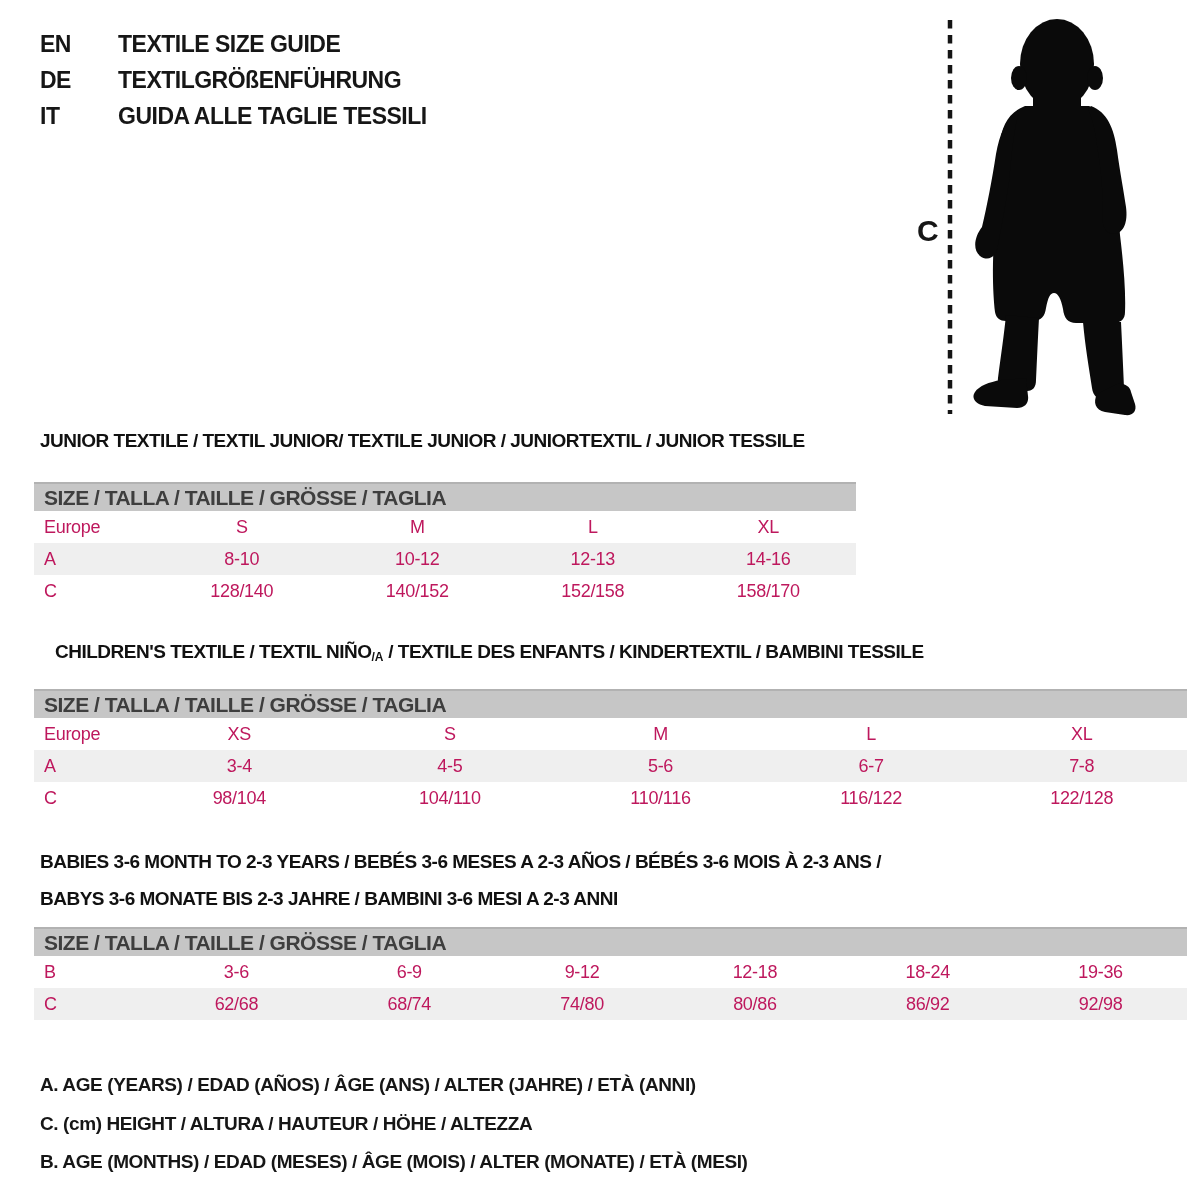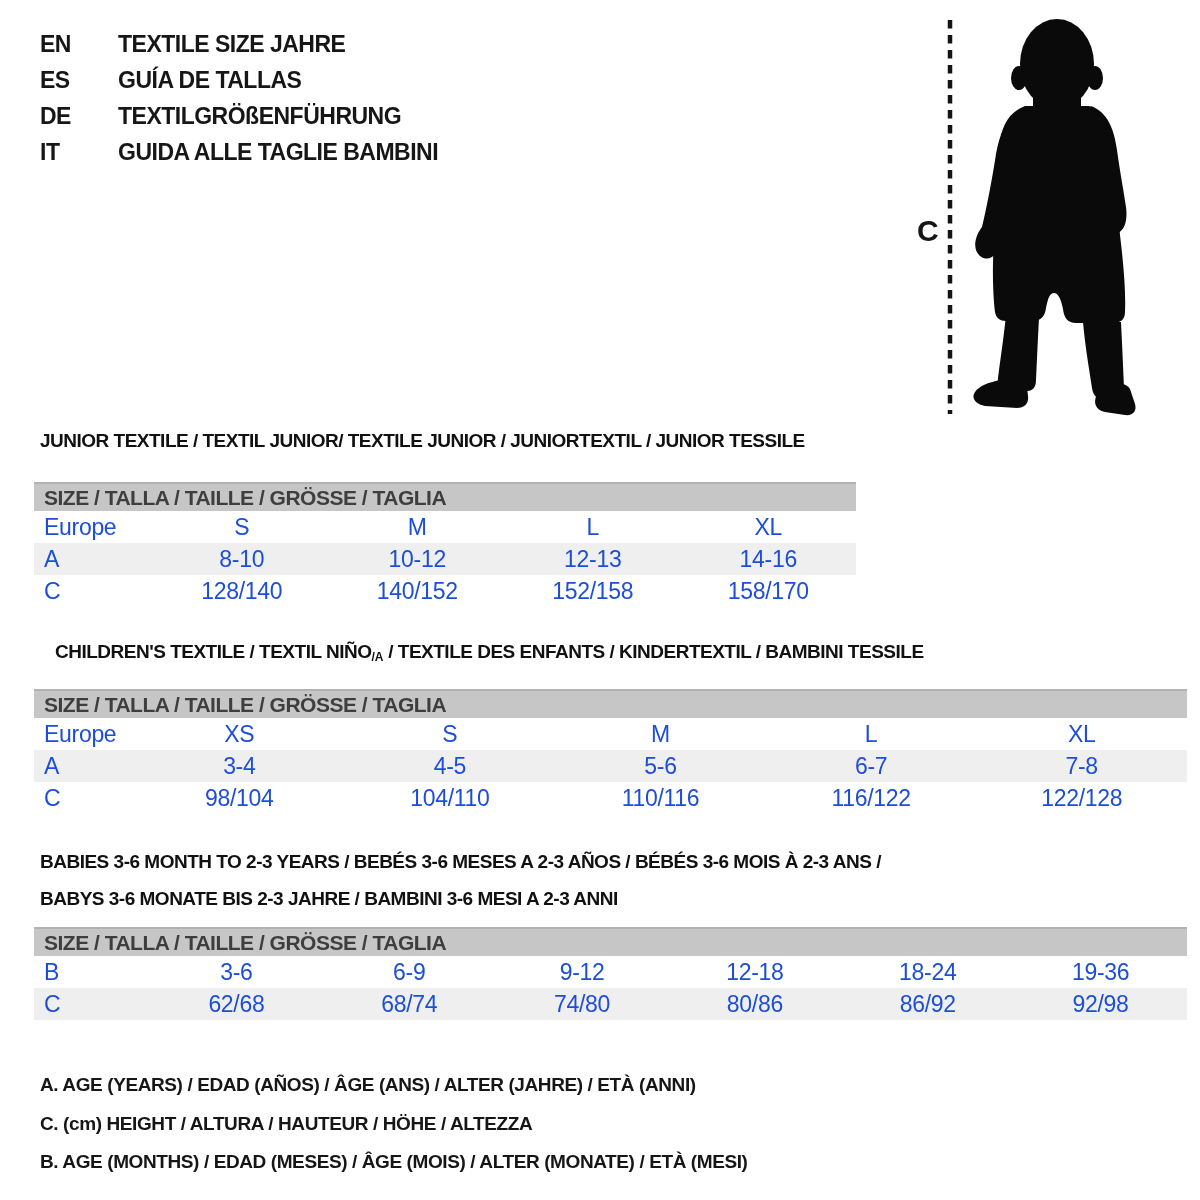--- a/index.html
+++ b/index.html
@@ -16,21 +16,21 @@
   .figure{position:absolute;left:905px;top:0;width:250px;height:420px;}
   
   .sec-title{position:absolute;left:40px;font-weight:bold;font-size:19px;letter-spacing:-0.5px;color:#111;white-space:nowrap;}
   .sec-title .sub{font-size:12px;position:relative;top:3px;letter-spacing:0;}
   .sec-title-2line{line-height:37px;}
   
   .tablewrap{position:absolute;left:34px;}
   .size-bar{height:27px;background:#c6c6c6;border-top:2px solid #b2b2b2;line-height:27px;
             padding-left:10px;font-weight:bold;font-size:21px;letter-spacing:-0.5px;color:#3e3e3e;white-space:nowrap;}
   table{border-collapse:collapse;width:100%;table-layout:fixed;}
-  td{height:32px;font-size:23px;letter-spacing:-0.3px;text-align:center;padding:0;color:#1d4ed8;}
+  td{height:32px;font-size:18px;letter-spacing:-0.3px;text-align:center;padding:0;color:#be185d;}
   td.rowlabel{text-align:left;padding-left:10px;}
   tr:nth-child(even) td{background:#efefef;}
   
   .legend{position:absolute;left:40px;top:1066px;}
   .legend-line{font-weight:bold;font-size:19px;letter-spacing:-0.4px;line-height:38.5px;color:#161616;white-space:nowrap;}
   
   #title-junior{top:430px;}
   #table-junior{top:482px;width:822px;}
   #title-children{top:641px;margin-left:15px;}
   #table-children{top:689px;width:1153px;}
@@ -38,33 +38,29 @@
   #table-babies{top:927px;width:1153px;}
 </style>
 </head>
 <body>
 
 <div class="canvas">
 
   <div class="lang-list">
     <div class="lang-row">
       <span class="lang-code">EN</span>
-      <span class="lang-title">TEXTILE SIZE JAHRE</span>
-    </div>
-    <div class="lang-row">
-      <span class="lang-code">ES</span>
-      <span class="lang-title">GUÍA DE TALLAS</span>
+      <span class="lang-title">TEXTILE SIZE GUIDE</span>
     </div>
     <div class="lang-row">
       <span class="lang-code">DE</span>
       <span class="lang-title">TEXTILGRÖßENFÜHRUNG</span>
     </div>
     <div class="lang-row">
       <span class="lang-code">IT</span>
-      <span class="lang-title">GUIDA ALLE TAGLIE BAMBINI</span>
+      <span class="lang-title">GUIDA ALLE TAGLIE TESSILI</span>
     </div>
   </div>
 
   <svg class="figure" viewBox="0 0 250 420" xmlns="http://www.w3.org/2000/svg">
     <line x1="45" y1="20" x2="45" y2="414" stroke="#141414" stroke-width="4.5" stroke-dasharray="8.5 6.5"></line>
     <text x="12" y="241" font-size="30" font-weight="bold" fill="#161616" font-family="Liberation Sans, DejaVu Sans, sans-serif">C</text>
     <g fill="#0a0a0a">
       <ellipse cx="152" cy="64" rx="37" ry="45"></ellipse>
       <ellipse cx="114" cy="78" rx="8" ry="12"></ellipse>
       <ellipse cx="190" cy="78" rx="8" ry="12"></ellipse>

